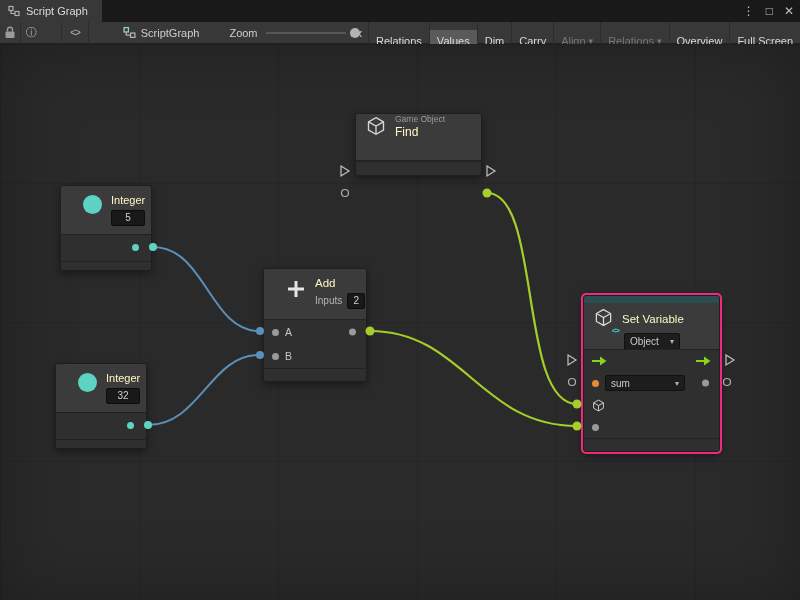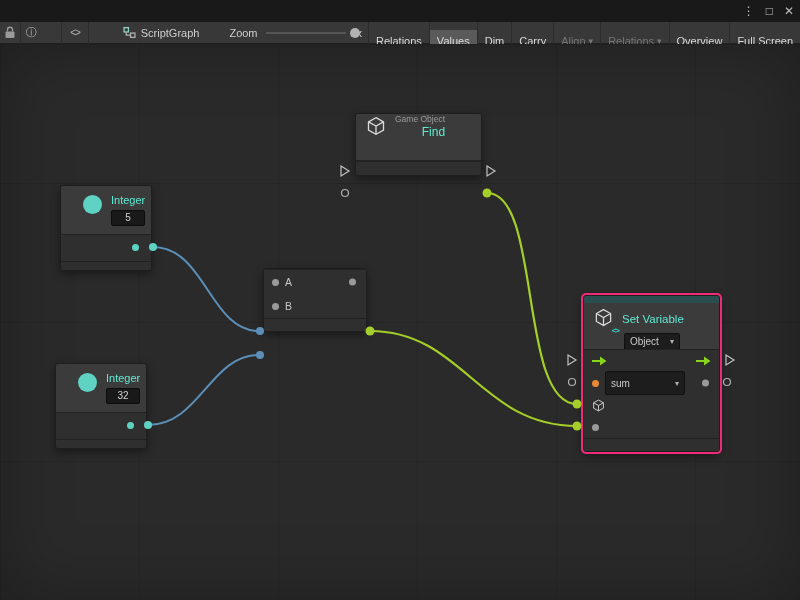--- a/index.html
+++ b/index.html
@@ -43,21 +43,21 @@
   .wires{position:absolute;top:0;left:0;width:800px;height:556px;z-index:30;pointer-events:none;}
   
   .node{position:absolute;background:#2f2f2f;border:1px solid #1e1e1e;border-radius:3px;
         box-shadow:0 3px 9px rgba(0,0,0,.42);z-index:10;box-sizing:border-box;}
   .node.selected{box-shadow:0 0 0 2px #ee2a7b,0 3px 10px rgba(0,0,0,.5);}
   .sep{height:1px;background:#222222;}
   .n-header{background:#3b3b3b;border-radius:2px 2px 0 0;display:flex;align-items:flex-start;
         padding:8px 22px;box-sizing:border-box;gap:9px;}
   .n-footer{background:#2f2f2f;border-radius:0 0 2px 2px;}
   .n-ports{position:relative;background:#2f2f2f;}
-  .n-title{font-size:11px;color:#5eead4;line-height:13px;text-align:right;}
+  .n-title{font-size:11px;color:#fef9c3;line-height:13px;}
   .n-cat{font-size:8.5px;color:#9b9b9b;line-height:10px;}
   .hcol{display:flex;flex-direction:column;}
   .field{background:#191919;border:1px solid #0c0c0c;border-radius:2px;color:#d0d0d0;
         font-size:10px;height:14px;line-height:14px;padding:0 4px;display:inline-block;}
   .big-dot{width:19px;height:19px;border-radius:50%;background:#5fd3c3;flex:0 0 19px;margin-top:1px;}
   .pdot{width:7px;height:7px;border-radius:50%;display:inline-block;flex:0 0 7px;}
   .pdot.teal{background:#5fd3c3;}
   .pdot.gray{background:#9a9a9a;}
   .pdot.orange{background:#e88a35;}
   .p-row{display:flex;align-items:center;padding:0 8px;gap:6px;position:relative;}
@@ -71,20 +71,28 @@
         display:flex;align-items:center;justify-content:space-between;padding:0 5px;
         font-size:10px;color:#c9c9c9;box-sizing:border-box;}
   .dropdown .dd{font-size:8px;color:#b0b0b0;margin-left:4px;}
   .accent-strip{height:7px;background:#2a4d4f;border-radius:2px 2px 0 0;}
   .flow-arrow{display:inline-flex;align-items:center;}
 </style>
 </head>
 <body>
 
 <div class="titlebar">
+  <div class="tab">
+    <svg width="12" height="12" viewBox="0 0 12 12">
+      <rect x="1" y="1.5" width="4" height="4" fill="none" stroke="#b0b0b0" stroke-width="1.2"></rect>
+      <rect x="7" y="6.5" width="4" height="4" fill="none" stroke="#b0b0b0" stroke-width="1.2"></rect>
+      <path d="M3 5.5 V8.5 H7" fill="none" stroke="#b0b0b0" stroke-width="1.2"></path>
+    </svg>
+    <span>Script Graph</span>
+  </div>
   <div class="win-controls">
     <span>⋮</span>
     <span>□</span>
     <span>✕</span>
   </div>
 </div>
 
 <div class="toolbar">
   <div class="tb-icon">
     <svg width="12" height="13" viewBox="0 0 12 13">
@@ -170,20 +178,32 @@
     </div>
     <div class="sep"></div>
     <div class="n-ports" style="height:26px;">
       <span class="pdot teal" style="position:absolute;right:12px;top:9px;"></span>
     </div>
     <div class="sep"></div>
     <div class="n-footer" style="height:8px;"></div>
   </div>
 
   <div class="node" style="left:263px;top:224px;width:104px;">
+    <div class="n-header" style="height:50px;">
+      <svg class="plus-icon" width="20" height="20" viewBox="0 0 20 20">
+        <path d="M10 2 V18 M2 10 H18" stroke="#e6e6e6" stroke-width="3" fill="none"></path>
+      </svg>
+      <div class="hcol">
+        <span class="n-title" style="font-size:11.5px;">Add</span>
+        <div style="display:flex;align-items:center;gap:5px;margin-top:3px;">
+          <span class="n-cat" style="font-size:10px;color:#b5b5b5;">Inputs</span>
+          <span class="field" style="min-width:8px;text-align:center;">2</span>
+        </div>
+      </div>
+    </div>
     <div class="sep"></div>
     <div class="n-ports">
       <div class="p-row" style="height:24px;">
         <span class="pdot gray"></span>
         <span class="p-label">A</span>
         <span class="pdot gray abs-r"></span>
       </div>
       <div class="p-row" style="height:24px;">
         <span class="pdot gray"></span>
         <span class="p-label">B</span>
@@ -238,21 +258,21 @@
         </span>
         <span class="flow-arrow abs-r" style="right:8px;">
           <svg width="15" height="10" viewBox="0 0 15 10">
               <path d="M0 5 H8" stroke="#86d41e" stroke-width="2"></path>
               <path d="M8 0.5 L14.5 5 L8 9.5 Z" fill="#86d41e"></path>
             </svg>
         </span>
       </div>
       <div class="p-row" style="height:22px;">
         <span class="pdot orange"></span>
-        <span class="dropdown" style="width:80px;height:24px;">
+        <span class="dropdown" style="width:80px;height:16px;">
           <span>sum</span>
           <span class="dd">▾</span>
         </span>
         <span class="pdot gray abs-r"></span>
       </div>
       <div class="p-row" style="height:22px;">
         <span style="display:inline-flex;">
           <svg width="13" height="13" viewBox="0 0 24 24">
             <path d="M12 2 L21 7 V17 L12 22 L3 17 V7 Z" fill="none" stroke="#cfcfcf" stroke-width="1.8"></path>
             <path d="M3 7 L12 12 L21 7 M12 12 V22" fill="none" stroke="#cfcfcf" stroke-width="1.8"></path>

